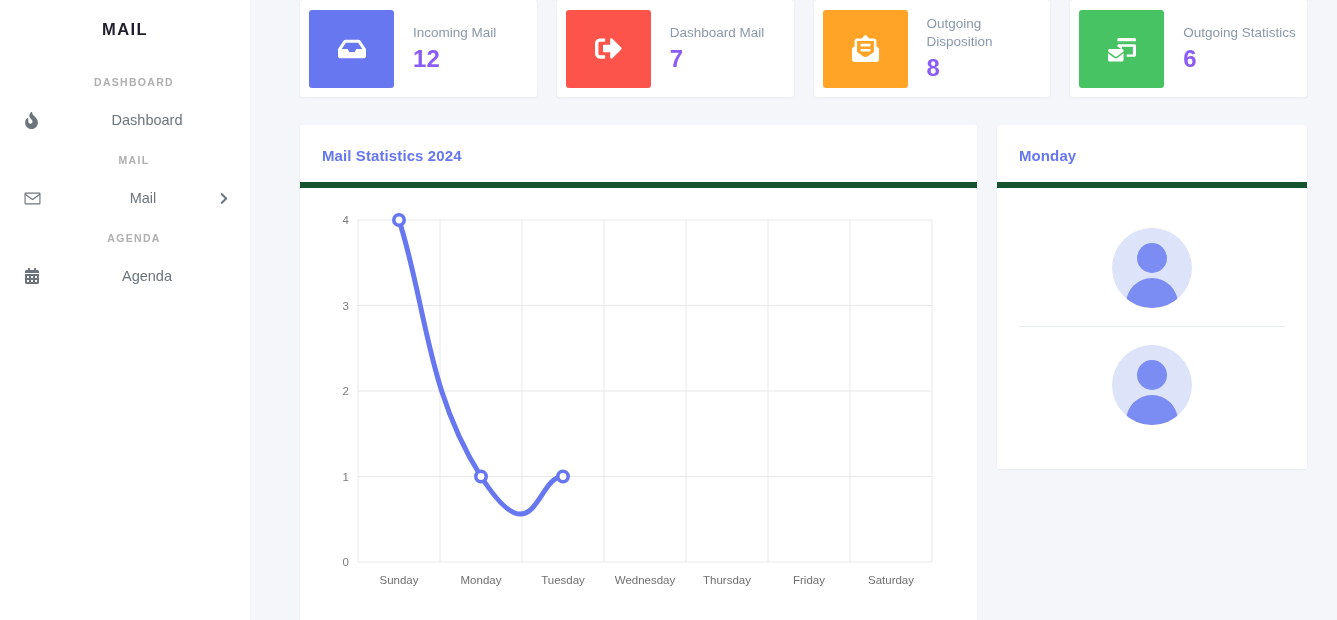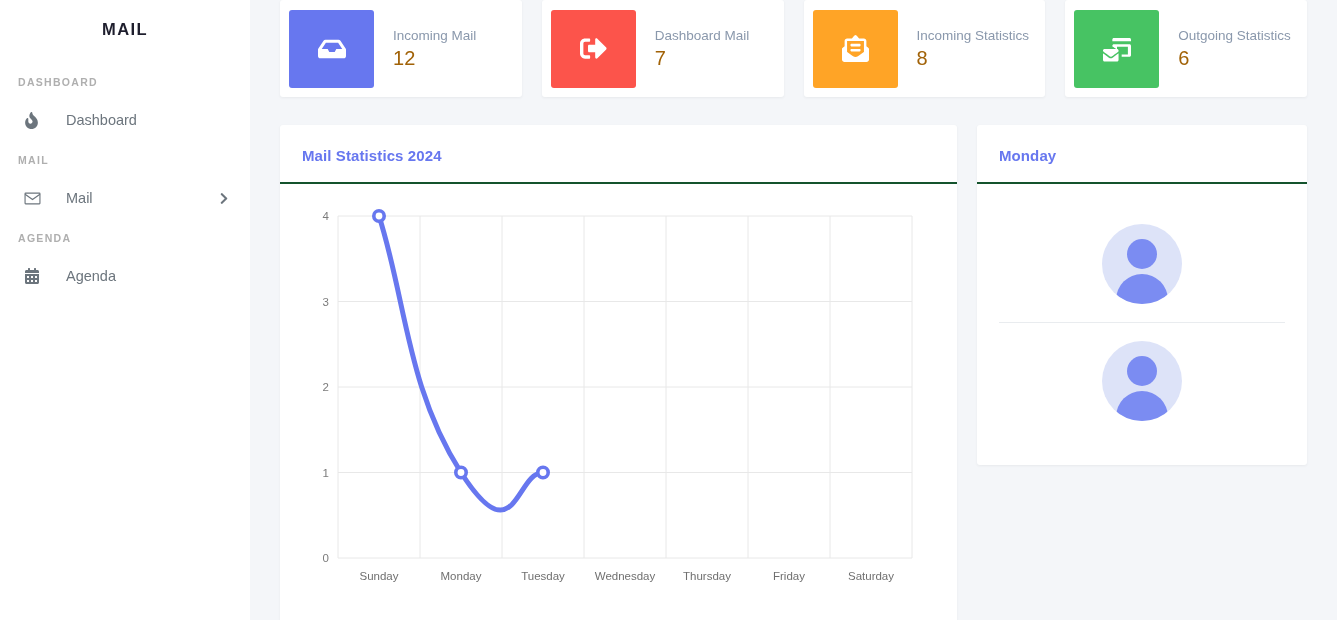--- a/index.html
+++ b/index.html
@@ -4,36 +4,36 @@
 <title>Mail Dashboard</title>
 <style>
   * { box-sizing: border-box; margin: 0; padding: 0; }
   html, body {
     width: 1337px; height: 620px;
     overflow: hidden;
     background: #f4f6f9;
     font-family: "Liberation Sans", sans-serif;
     -webkit-font-smoothing: antialiased;
   }
-  .app { display: flex; width: 1337px; height: 620px; position: relative; }
+  .app { display: flex; width: 1337px; height: 620px; position: relative; gap: 20px; }
 
   
   .sidebar {
     width: 250px; min-width: 250px; height: 620px;
     background: #ffffff;
     position: relative;
     z-index: 5;
   }
   .brand {
     height: 58px;
     display: flex; align-items: center; justify-content: center;
     font-size: 16.5px; font-weight: 700; letter-spacing: 1.4px;
     color: #1e1e2d;
   }
-  .menu { padding-top: 4px; }
+  .menu { padding-top: 4px; text-align: center; }
   .menu-header {
     font-size: 10.5px; letter-spacing: 1.3px; font-weight: 600;
     color: #afafaf; text-transform: uppercase;
     padding: 14px 0 12px 18px;
   }
   .menu-item {
     display: flex; align-items: center;
     height: 40px; padding: 0 22px 0 24px;
     color: #6c757d; font-size: 14.5px;
     cursor: pointer; position: relative;
@@ -76,36 +76,36 @@
     margin-left: 9px;
     display: flex; align-items: center; justify-content: center;
     color: #fff;
   }
   .stat-body { padding-left: 19px; padding-right: 10px; }
   .stat-label {
     font-size: 13.5px; color: #8a98ac; line-height: 1.32;
     font-weight: 400;
   }
   .stat-value {
-    font-size: 20px; font-weight: 400; color: #a16207;
+    font-size: 24px; font-weight: 700; color: #8b5cf6;
     margin-top: 3px; letter-spacing: .2px;
   }
 
   
   .lower-row { display: flex; margin-top: 28px; }
   .chart-col { flex: 0 0 auto; width: 697px; padding: 0 10px; }
   .users-col { flex: 1; padding: 0 10px; }
 
   .card {
     background: #fff; border-radius: 3px;
     box-shadow: 0 1px 3px rgba(0,0,0,.055);
   }
   .card-header {
     padding: 22px 22px 18px 22px;
-    border-bottom: 2px solid #14532d;
+    border-bottom: 6px solid #14532d;
   }
   .card-title {
     font-size: 15px; font-weight: 700; color: #6777ef;
     letter-spacing: .1px;
   }
   .card-body { padding: 20px 22px 20px 22px; }
 
   .chart-card { height: 540px; }
   .chart-wrap { width: 100%; height: 420px; position: relative; }
 
@@ -218,21 +218,21 @@
       </div>
 
       <div class="stat-col">
         <div class="stat-card">
           <div class="stat-icon" style="background:#ffa426">
             <svg width="27" height="27" viewBox="0 0 512 512" fill="currentColor">
                 <path d="M176 216h160c8.8 0 16-7.2 16-16v-16c0-8.8-7.2-16-16-16H176c-8.8 0-16 7.2-16 16v16c0 8.8 7.2 16 16 16zm-16 80c0 8.8 7.2 16 16 16h160c8.8 0 16-7.2 16-16v-16c0-8.8-7.2-16-16-16H176c-8.8 0-16 7.2-16 16v16zm96 121.1c-16.4 0-32.7-5.1-46.6-15.2L0 250.9V464c0 26.5 21.5 48 48 48h416c26.5 0 48-21.5 48-48V250.9L302.6 401.9c-13.9 10.1-30.2 15.2-46.6 15.2zm237.2-179.2c-8.9-6.7-17.5-13.2-30.7-23.1V112c0-26.5-21.5-48-48-48h-88.2c-3.3-2.4-6.3-4.7-9.8-7.2C310.2 50.6 279.7-.3 256 0c-23.7-.3-54.2 50.6-60.5 56.8-3.5 2.5-6.5 4.8-9.8 7.2H97.5c-26.5 0-48 21.5-48 48v102.8c-13.2 9.8-21.8 16.3-30.7 23.1C7 246.1 0 260.1 0 275.2v3.8l96 69.9V112h320v236.8l96-69.9v-3.8c0-15.1-7-29.1-18.8-38.2z"></path>
               </svg>
           </div>
           <div class="stat-body">
-            <div class="stat-label">Incoming Statistics</div>
+            <div class="stat-label">Outgoing Disposition</div>
             <div class="stat-value">8</div>
           </div>
         </div>
       </div>
 
       <div class="stat-col">
         <div class="stat-card">
           <div class="stat-icon" style="background:#47c363">
             <svg width="28" height="28" viewBox="0 0 576 512" fill="currentColor">
                 <path d="M160 448c-25.6 0-51.2-22.4-64-32-64-44.8-83.2-60.8-96-70.4V480c0 17.67 14.33 32 32 32h256c17.67 0 32-14.33 32-32V345.6c-12.8 9.6-32 25.6-96 70.4-12.8 9.6-38.4 32-64 32zm128-192H32c-17.67 0-32 14.33-32 32v16c25.6 19.2 22.4 19.2 115.2 86.4 9.6 6.4 28.8 25.6 44.8 25.6s35.2-19.2 44.8-22.4c92.8-67.2 89.6-67.2 115.2-86.4V288c0-17.67-14.33-32-32-32zm256-96H224c-17.67 0-32 14.33-32 32v15.09c21.69 9.21 30.86 18.82 32.7 20.56L288 264.19V208h224v160H384v48h160c17.67 0 32-14.33 32-32V192c0-17.67-14.33-32-32-32zm0-128H224c-17.67 0-32 14.33-32 32v32h384V64c0-17.67-14.33-32-32-32z"></path>

